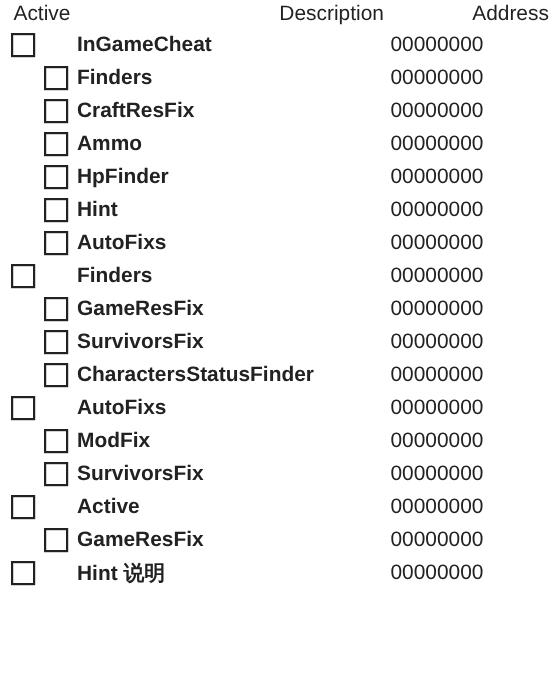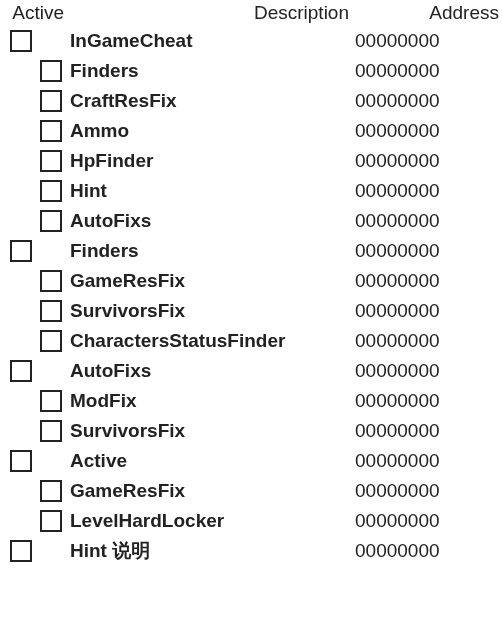--- a/index.html
+++ b/index.html
@@ -216,29 +216,20 @@
         <td class="active-cell">
           <div class="cb-wrap" style="padding-left: 40px;">
             <span class="cb"></span>
           </div>
         </td>
         <td class="desc-cell">GameResFix</td>
         <td class="addr-cell">00000000</td>
       </tr>
       <tr class="row">
         <td class="active-cell">
-          <div class="cb-wrap" style="padding-left: 40px;">
-            <span class="cb"></span>
-          </div>
-        </td>
-        <td class="desc-cell">LevelHardLocker</td>
-        <td class="addr-cell">00000000</td>
-      </tr>
-      <tr class="row">
-        <td class="active-cell">
           <div class="cb-wrap" style="padding-left: 10px;">
             <span class="cb"></span>
           </div>
         </td>
         <td class="desc-cell">Hint 说明</td>
         <td class="addr-cell">00000000</td>
       </tr>
     </tbody>
 </table>
 

